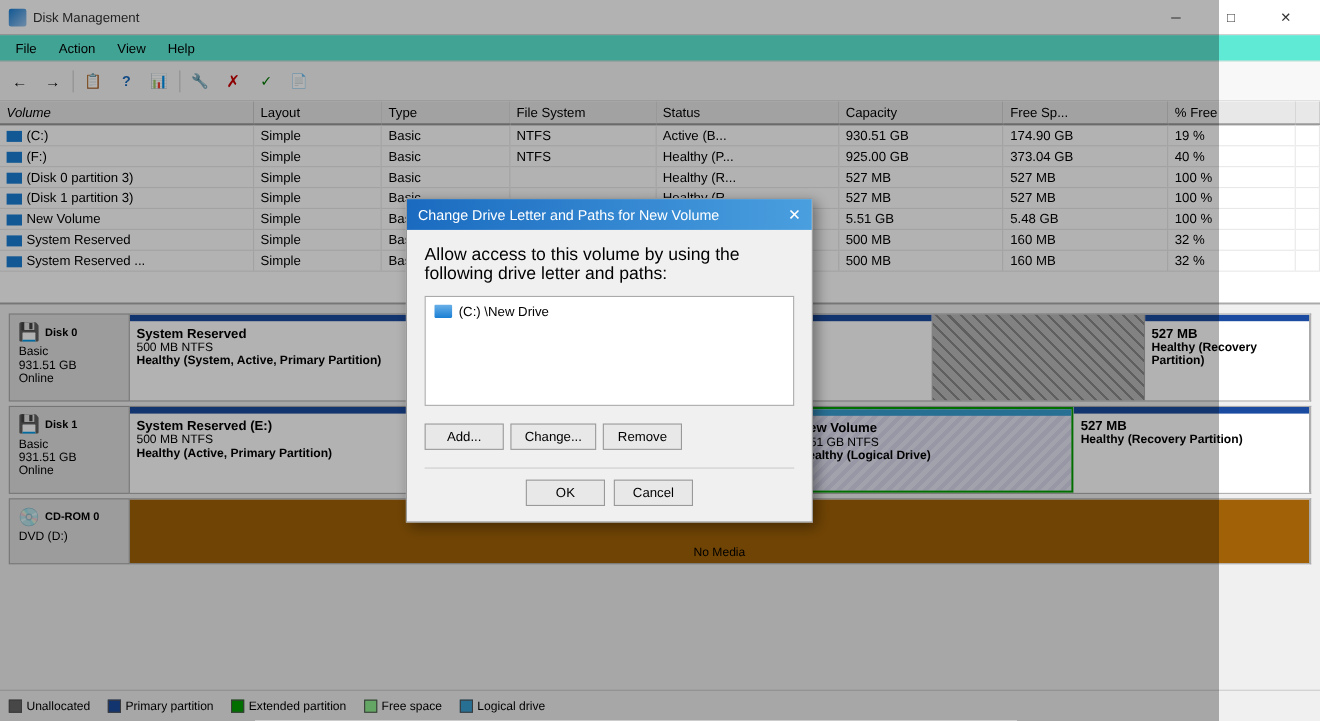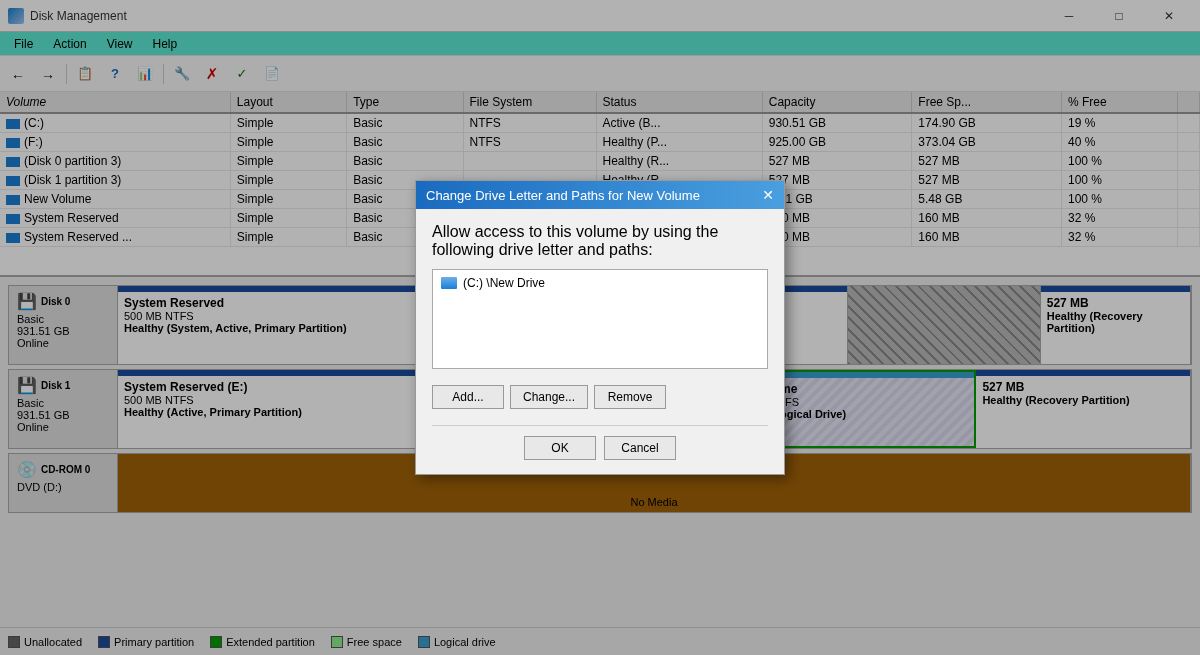--- a/index.html
+++ b/index.html
@@ -57,21 +57,21 @@
     #legend { height: 28px; display: flex; align-items: center; padding: 0 8px; gap: 16px; background: #f0f0f0; border-top: 1px solid #ccc; font-size: 11px; }
     .legend-item { display: flex; align-items: center; gap: 4px; }
     .legend-box { width: 12px; height: 12px; border: 1px solid #555; }
     .lb-unalloc { background: #666; }
     .lb-primary { background: #1a4ba0; }
     .lb-extended { background: #00a000; }
     .lb-free { background: #90ee90; }
     .lb-logical { background: #3a9fd4; }
     
     
-    #modal-overlay { position: fixed; top: 0; left: 0; width: 1200px; height: 655px; background: rgba(0,0,0,0.3); z-index: 100; display: flex; align-items: center; justify-content: center; }
+    #modal-overlay { position: fixed; top: 0; left: 0; width: 1108px; height: 655px; background: rgba(0,0,0,0.3); z-index: 100; display: flex; align-items: center; justify-content: center; }
     #modal { background: #f0f0f0; border: 1px solid #999; width: 370px; box-shadow: 4px 4px 12px rgba(0,0,0,0.4); }
     #modal-title-bar { background: linear-gradient(to right, #1a6bc0, #4a9fdf); color: #fff; padding: 6px 10px; display: flex; justify-content: space-between; align-items: center; font-size: 13px; font-weight: normal; }
     #modal-close { cursor: pointer; font-size: 14px; color: #fff; background: none; border: none; }
     #modal-body { padding: 14px 16px; }
     #modal-desc { font-size: 16px; margin-bottom: 10px; }
     #modal-list { border: 1px solid #aaa; background: #fff; height: 100px; padding: 4px; margin-bottom: 16px; }
     .modal-list-item { display: flex; align-items: center; gap: 6px; font-size: 12px; padding: 2px 4px; }
     .drive-icon { width: 16px; height: 12px; background: linear-gradient(to bottom, #6ab0e8, #1a7fd4); border-radius: 1px; }
     #modal-buttons-top { display: flex; gap: 6px; margin-bottom: 16px; }
     #modal-buttons-top button { min-width: 72px; padding: 4px 12px; font-size: 12px; border: 1px solid #999; background: #e8e8e8; cursor: pointer; }

